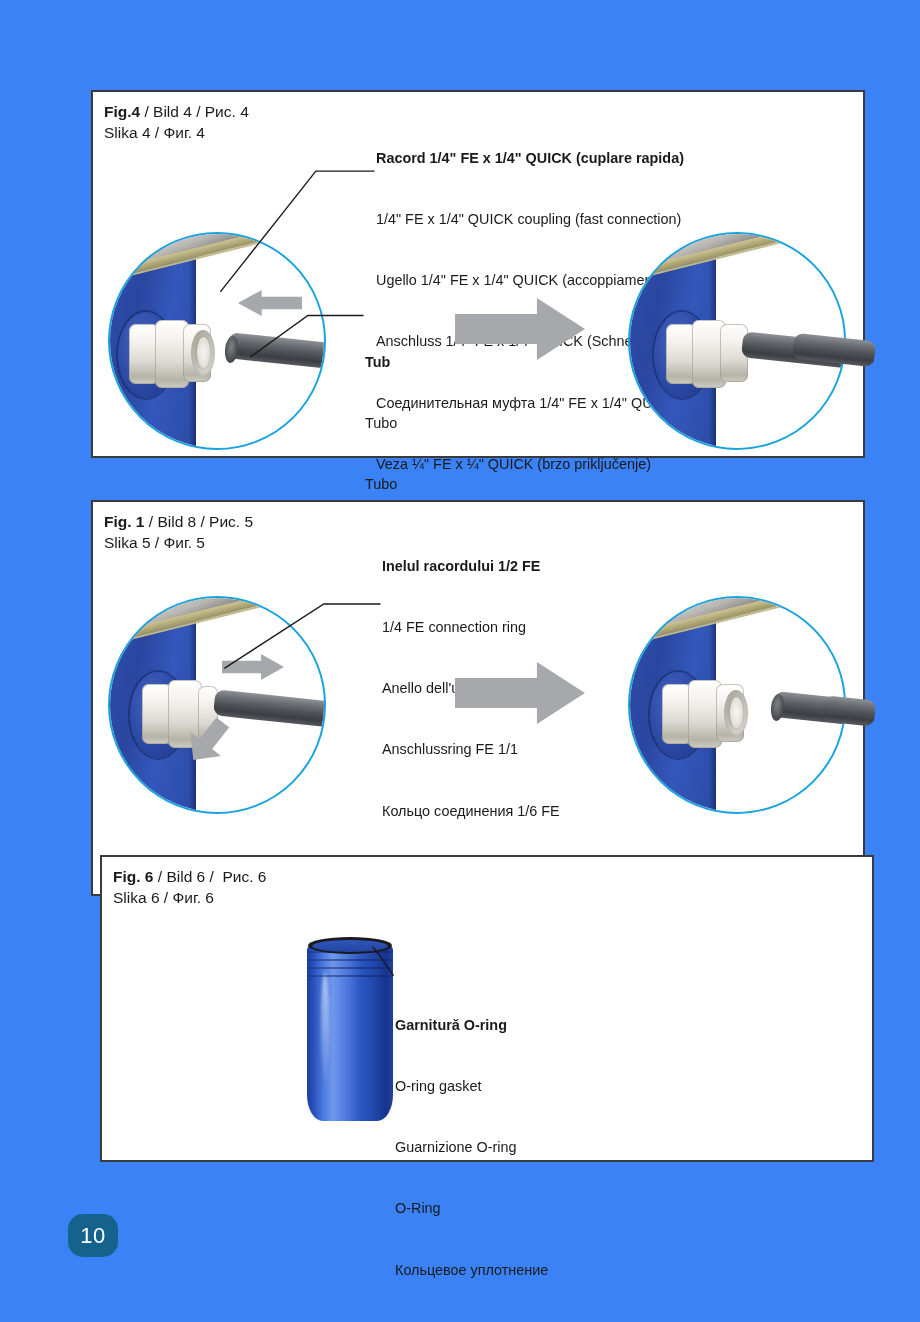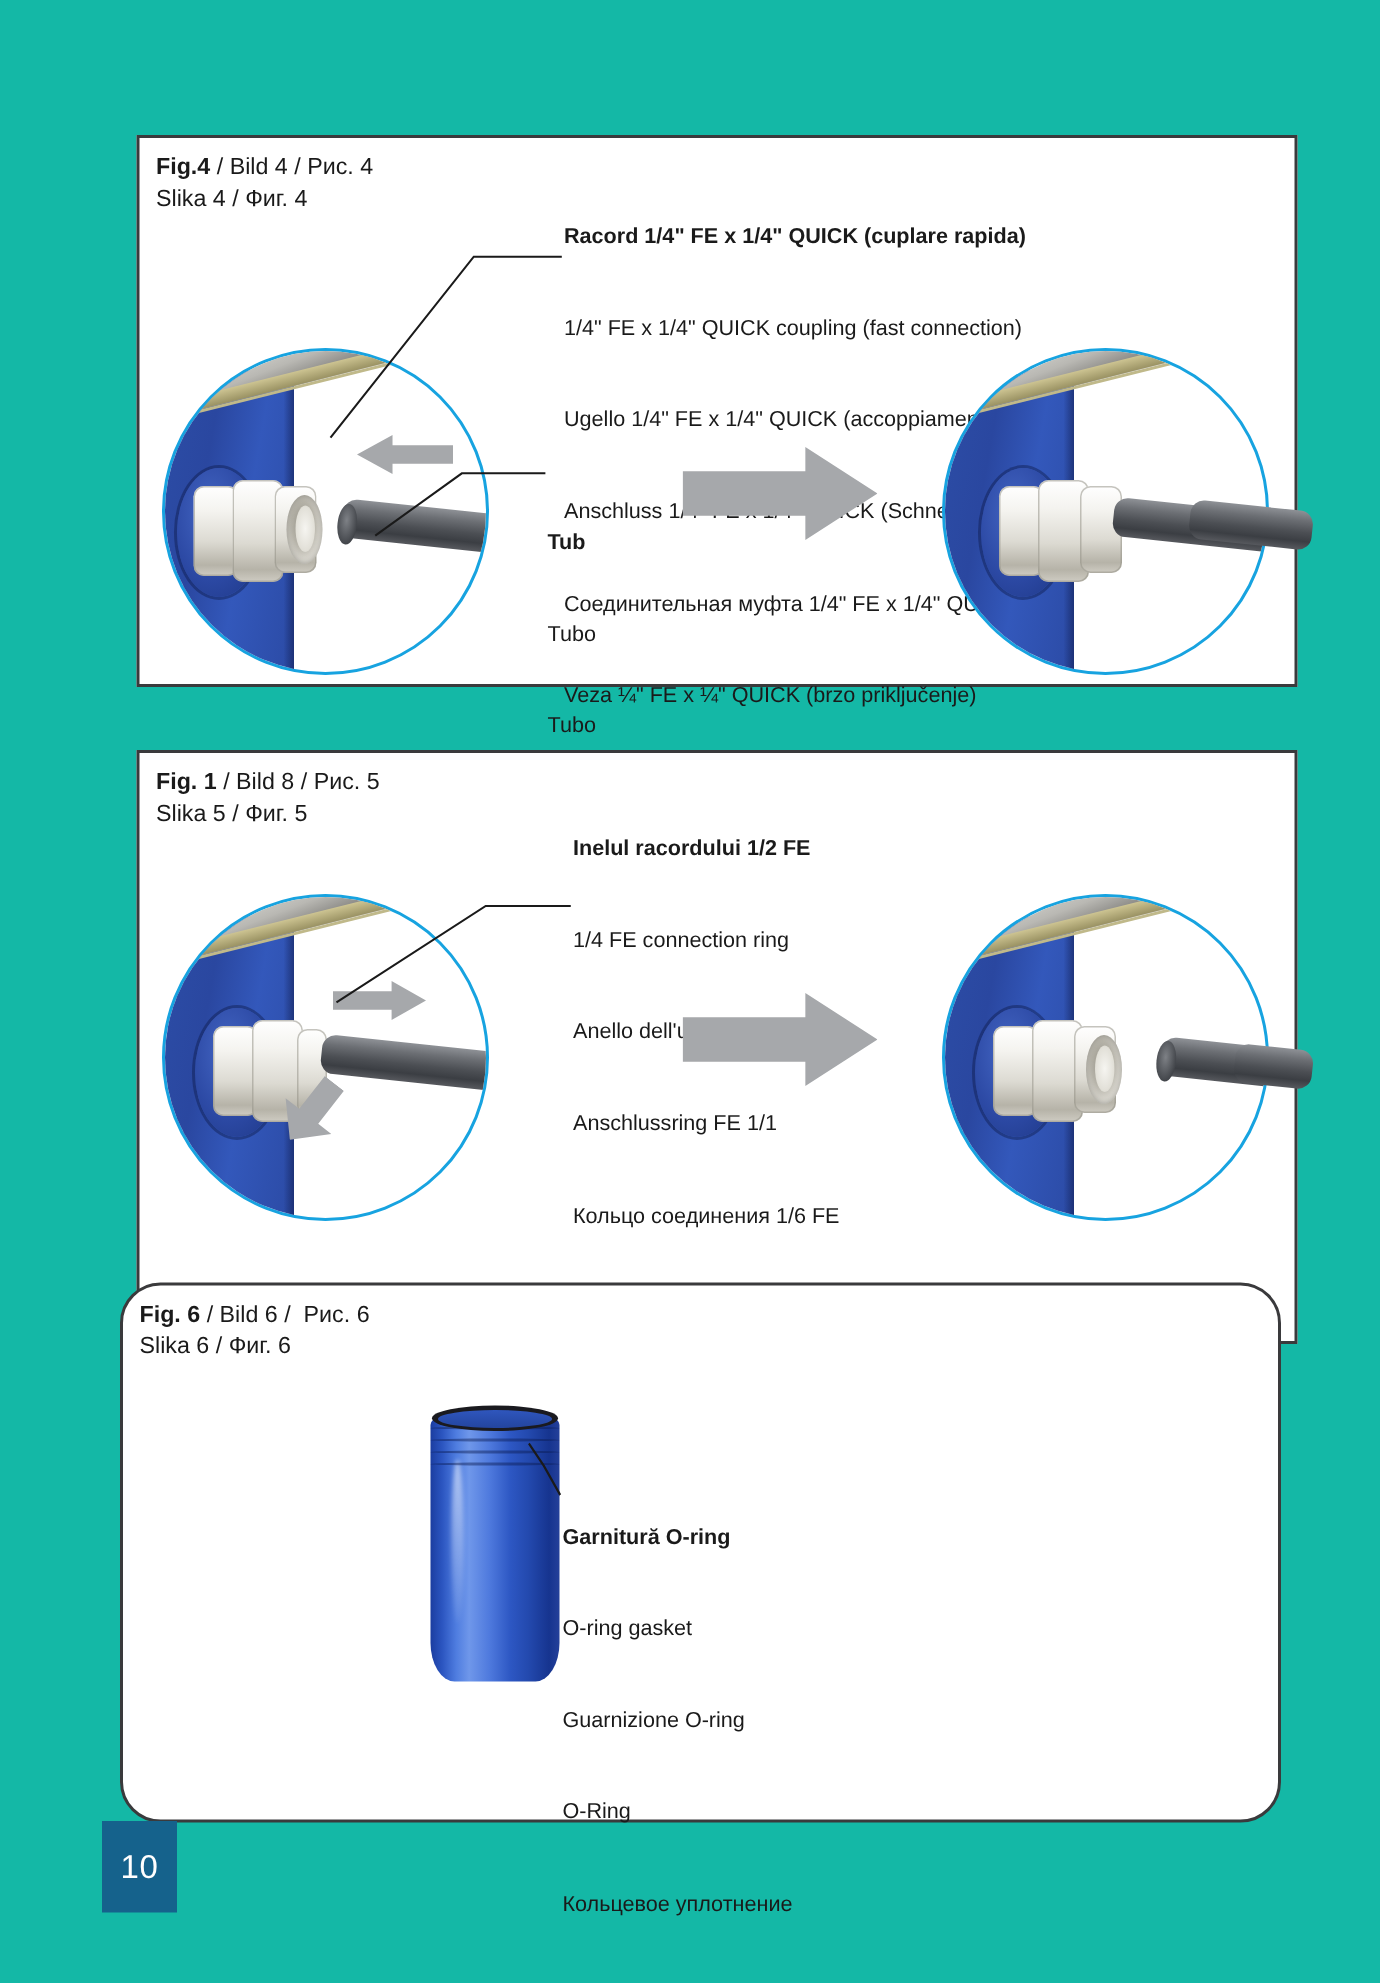--- a/index.html
+++ b/index.html
@@ -12,33 +12,33 @@
     height: 1322px;
     position: relative;
     font-family: "Liberation Sans", sans-serif;
     color: #1a1a1a;
     overflow: hidden;
   }
 
   .page {
     position: absolute;
     inset: 0;
-    background: #14b8a6;
+    background: #3b82f6;
   }
 
   
   .panel {
     position: absolute;
     border: 2.5px solid #3a3a3c;
     background: #ffffff;
     box-sizing: border-box;
   }
   #panel-fig4 { left: 91px;  top: 90px;   width: 774px; height: 368px; }
   #panel-fig5 { left: 91px;  top: 500px;  width: 774px; height: 396px; }
-  #panel-fig6 { left: 80px;  top: 855px;  width: 774px; height: 360px; border-radius: 27px; }
+  #panel-fig6 { left: 100px;  top: 855px;  width: 774px; height: 307px; }
 
   
   .fig-caption {
     position: absolute;
     font-size: 15.5px;
     line-height: 21px;
     white-space: pre;
     color: #1a1a1a;
   }
   .fig-caption .b { font-weight: bold; }
@@ -229,28 +229,29 @@
     border-radius: 50%;
     background: linear-gradient(180deg, #2f56bd, #23459f);
   }
 
   
   #page-badge {
     position: absolute;
     left: 68px;
     top: 1214px;
     width: 50px;
-    height: 61px;
+    height: 43px;
     background: #15628c;
     color: #ffffff;
     font-size: 22px;
     display: flex;
     align-items: center;
     justify-content: center;
     letter-spacing: 0.4px;
+    border-radius: 15px;
   }
 </style>
 </head>
 <body>
 
 <div class="page">
 
   <div class="panel" id="panel-fig4">
 
     <div class="fig-caption" id="caption-fig4"><span class="b">Fig.4</span><span> / Bild 4 / Рис. 4</span>

